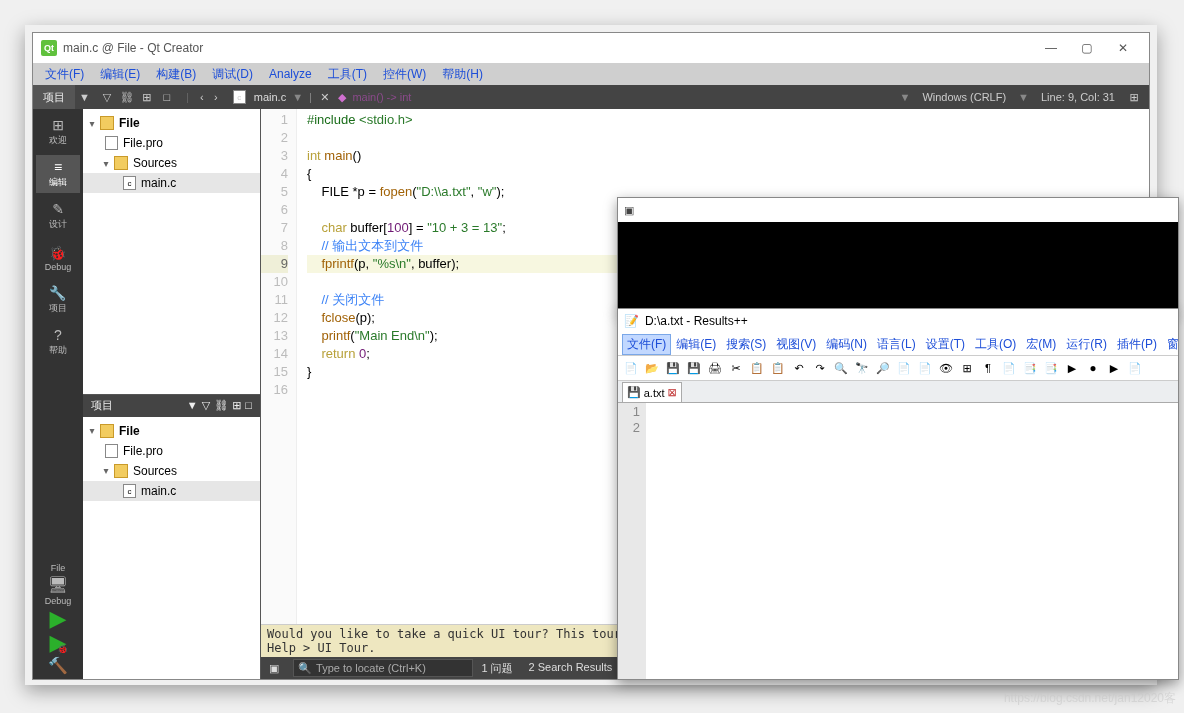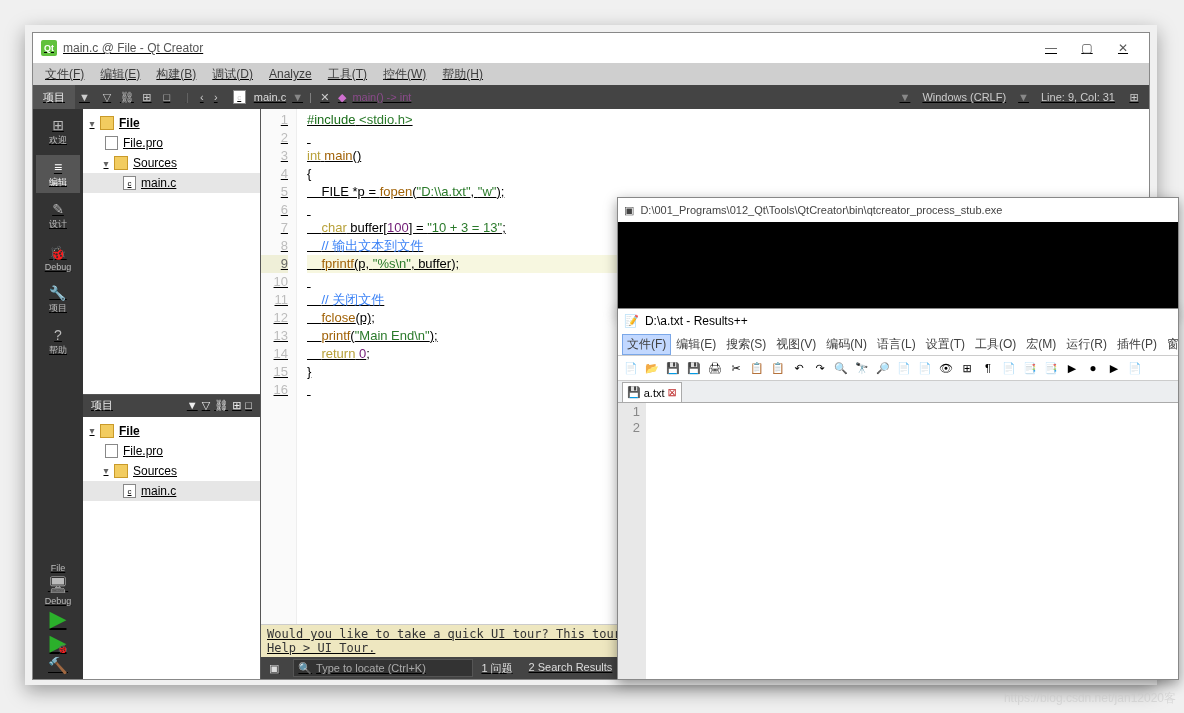--- a/index.html
+++ b/index.html
@@ -1,24 +1,24 @@
 <!DOCTYPE html>
 <html><head>
 <meta charset="utf-8">
 <style>
 * { margin:0; padding:0; box-sizing:border-box; font-family:"Segoe UI","Microsoft YaHei",sans-serif; }
 body { background:#f0f0f0; width:1184px; height:713px; position:relative; overflow:hidden; }
 .shadow-frame { position:absolute; left:25px; top:25px; width:1132px; height:660px; box-shadow:0 6px 18px rgba(0,0,0,.35); }
-.qt-window { position:absolute; left:32px; top:32px; width:1118px; height:648px; background:#fff; border:1px solid #888; display:flex; flex-direction:column;text-decoration:underline; }
+.qt-window { position:absolute; left:32px; top:32px; width:1118px; height:648px; background:#fff; border:1px solid #888; display:flex; flex-direction:column; }
 .titlebar { height:30px; display:flex; align-items:center; padding:0 8px; font-size:12px; color:#555; }
 .qt-logo { width:16px; height:16px; background:#60c13d; border-radius:2px; margin-right:6px; display:flex; align-items:center; justify-content:center; color:#fff; font-size:9px; font-weight:bold; }
 .title-spacer { flex:1; }
 .win-btn { width:36px; height:28px; display:flex; align-items:center; justify-content:center; font-size:12px; color:#555; cursor:pointer; }
 .menubar { height:22px; background:#cfcfcf; display:flex; align-items:center; padding:0 4px; font-size:12px; }
-.menu-item { padding:2px 8px; color:#404040; cursor:pointer; }
+.menu-item { padding:2px 8px; color:#1d4ed8; cursor:pointer; }
 .toolbar-dark { height:24px; background:#444; display:flex; align-items:center; font-size:11px; color:#ccc; }
 .tb-label { padding:0 10px; background:#555; height:100%; display:flex; align-items:center; color:#eee; }
 .tb-arrow { padding:0 4px; cursor:pointer; }
 .tb-icons { display:flex; gap:6px; padding:0 6px; }
 .tb-icon { width:14px; height:14px; display:flex; align-items:center; justify-content:center; cursor:pointer; font-size:11px; }
 .breadcrumb { flex:1; display:flex; align-items:center; gap:6px; padding-left:10px; }
 .crumb-file { color:#ddd; }
 .crumb-func { color:#8b4a8b; }
 .tb-right { margin-left:auto; display:flex; align-items:center; gap:12px; padding-right:8px; }
 .main-area { flex:1; display:flex; min-height:0; }
@@ -259,21 +259,20 @@
             <span class="status-item">4  编译</span>
           </div>
       </div>
     </div>
   </div>
 </div>
 
 <div class="float-win console-win">
   <div class="console-title">
     <span>▣</span>
-    <span>D:\001_Programs\012_Qt\Tools\QtCreator\bin\qtcreator_process_stub.exe</span>
   </div>
 </div>
 
 <div class="float-win npp-win">
   <div class="npp-title">
     <span style="color:#7a9a3a">📝</span>
     <span>D:\a.txt - Results++</span>
   </div>
   <div class="npp-menu" id="npp-menu">
       <span class="menu-item hl">文件(F)</span>

